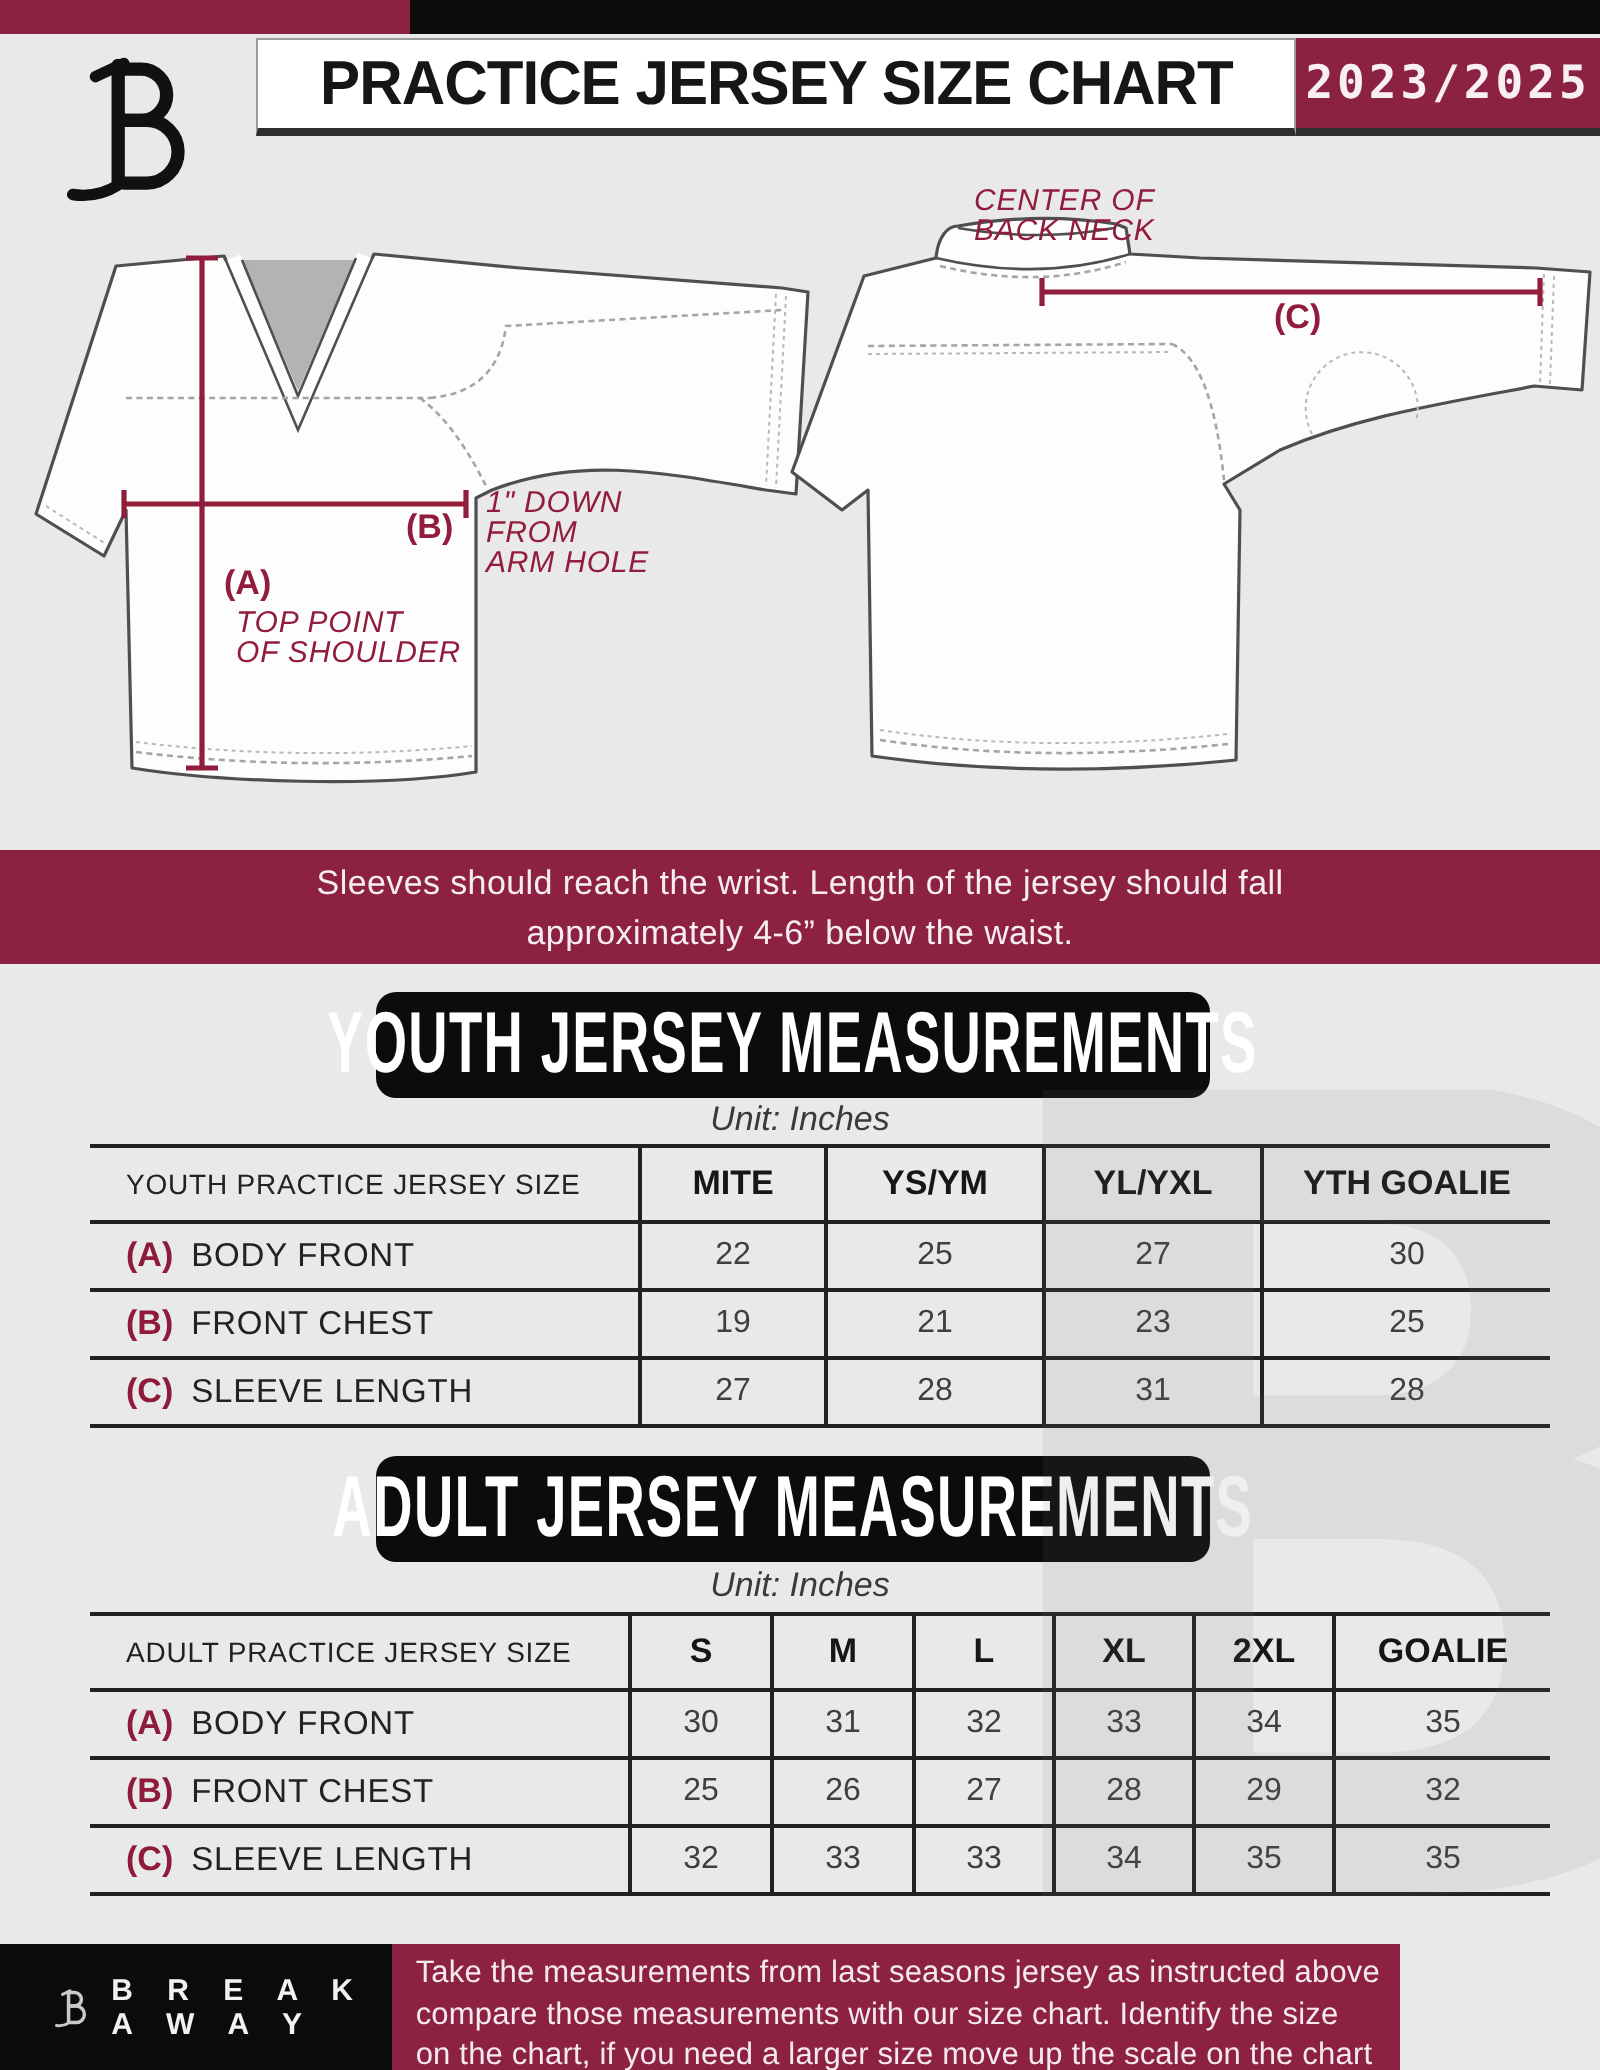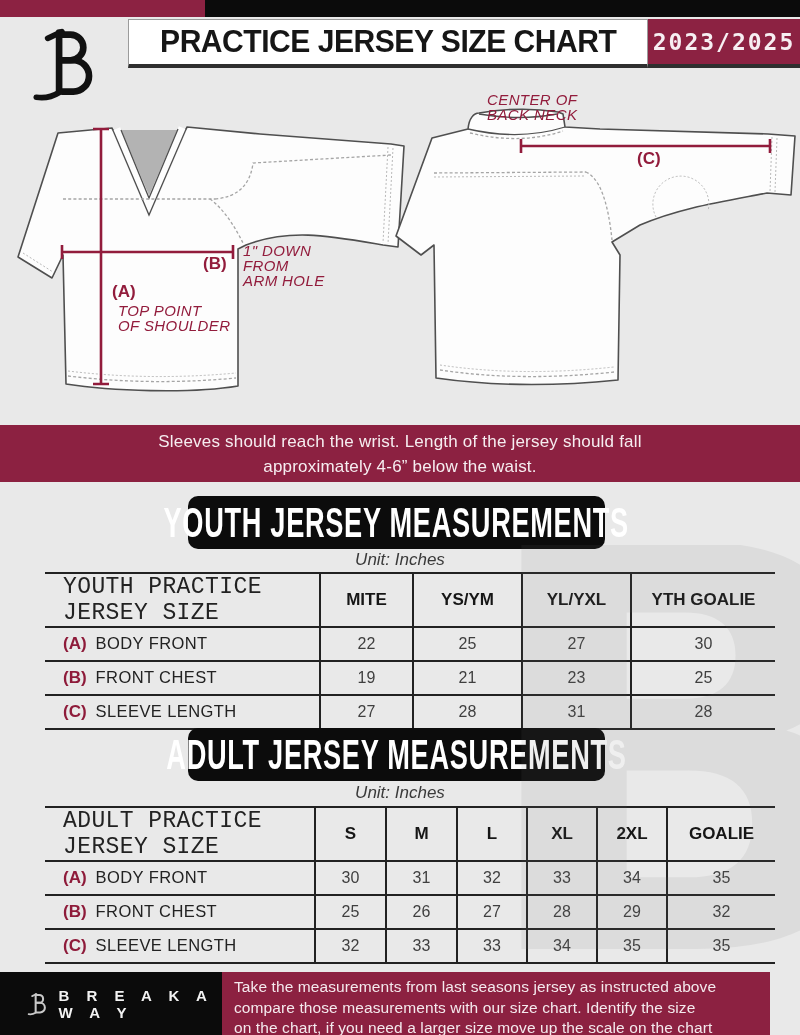--- a/index.html
+++ b/index.html
@@ -47,33 +47,33 @@
           font-size:17px; color:#3A3A3A; font-weight:500; }
 
   
   .size-table { position:absolute; left:45px; width:730px; border-collapse:collapse; table-layout:fixed; }
   .size-table td { border-top:2px solid #222; vertical-align:middle; background:transparent; }
   .size-table tr:last-child td { border-bottom:2px solid #222; }
   .size-table td + td { border-left:2px solid #222; }
   .size-table tr.hdr td { height:38px; }
   .size-table tr.row td { height:34px; }
   td.labelcell { padding-left:18px; }
-  .hdr .labelcell { font-size:23px; color:#222; letter-spacing:0.4px;font-family:Liberation Mono, monospace; }
+  .hdr .labelcell { font-size:14px; color:#222; letter-spacing:0.4px; }
   .hdr .val { font-size:17px; font-weight:bold; color:#161616; text-align:center;border-radius:15px; }
   .row .key { color:#8E1B3A; font-weight:bold; font-size:17px; margin-right:9px; }
   .row .lbl { color:#222; font-size:16.5px; font-weight:500; letter-spacing:0.4px; }
   .row .val { font-size:16px; color:#3F3F3F; text-align:center; }
 
   
   .watermark { position:absolute; top:545px; left:470px; width:430px; height:420px;
                font-family:"DejaVu Sans", sans-serif; font-weight:bold; font-size:560px; line-height:420px;
                color:#6F6F6F; opacity:0.10; pointer-events:none; overflow:hidden; }
 
   
-  .footer { position:absolute; top:972px; left:0; width:770px; height:63px; display:flex; }
+  .footer { position:absolute; top:972px; left:0; width:700px; height:63px; display:flex; }
   .f-brand { width:222px; height:63px; background:#0B0B0B; display:flex; align-items:center; }
   .f-brand svg { margin-left:26px; }
   .f-brand .bw { color:#F2F2F2; font-size:15px; font-weight:bold; letter-spacing:6.5px; margin-left:12px; }
   .f-note { flex:1; background:#8C2141; padding:5px 10px 0 12px; }
   .f-note div { color:#F4E9ED; font-size:15.5px; line-height:20.5px; letter-spacing:0.1px; white-space:nowrap; }
 </style>
 </head>
 <body>
 
 <div id="page">

